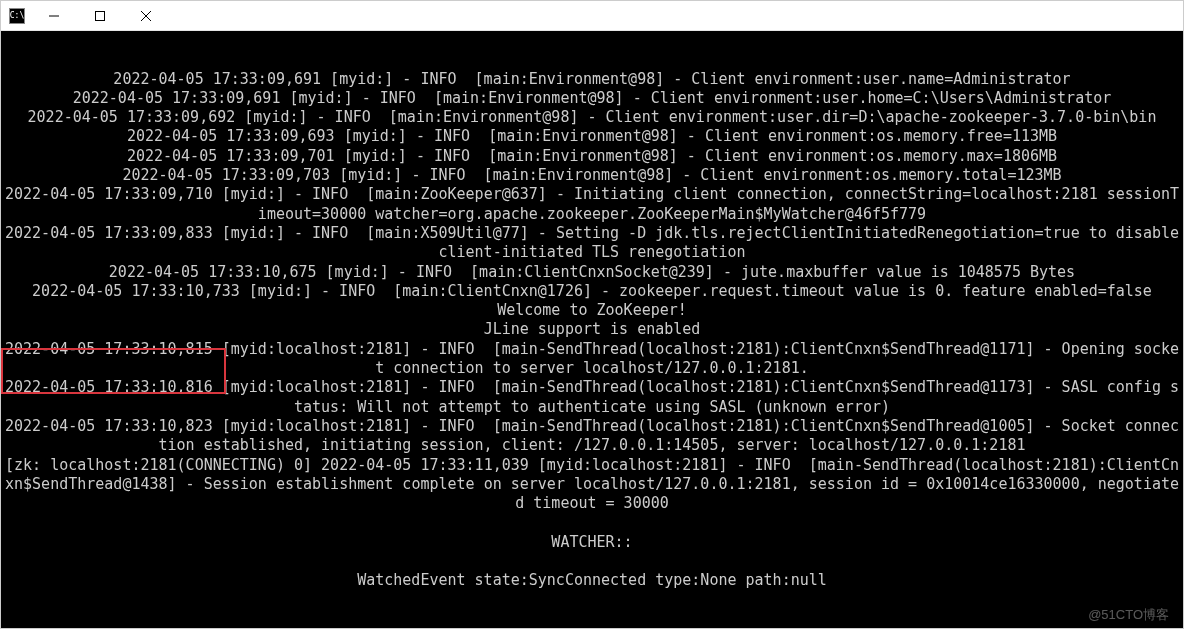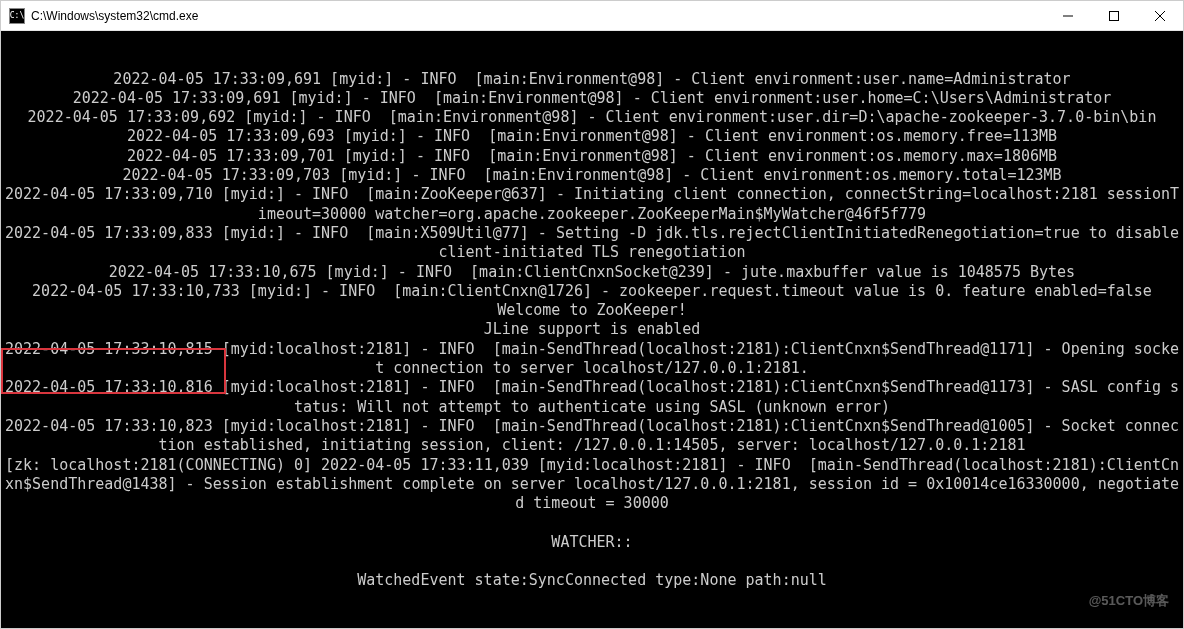--- a/index.html
+++ b/index.html
@@ -77,34 +77,32 @@
       text-align: center;
     }
     .hl-box {
       position: absolute;
       border: 2px solid #d9363e;
       pointer-events: none;
     }
     .watermark {
       position: absolute;
       right: 14px;
-      bottom: 18px;
+      bottom: 4px;
       color: rgba(255,255,255,0.35);
       font-size: 13px;
       font-family: sans-serif;
-      font-weight: bold;
     }
   </style>
 </head>
 <body>
 
 <div class="window">
   <div class="titlebar">
     <div class="titlebar-icon">C:\</div>
-    <div class="titlebar-title">C:\Windows\system32\cmd.exe</div>
     <div class="window-controls">
       <div class="win-btn">
         <svg width="10" height="10">
             <line x1="0" y1="5" x2="10" y2="5" stroke-width="1"></line>
           </svg>
       </div>
       <div class="win-btn">
         <svg width="10" height="10">
             <rect x="0.5" y="0.5" width="9" height="9" fill="none" stroke-width="1"></rect>
           </svg>

